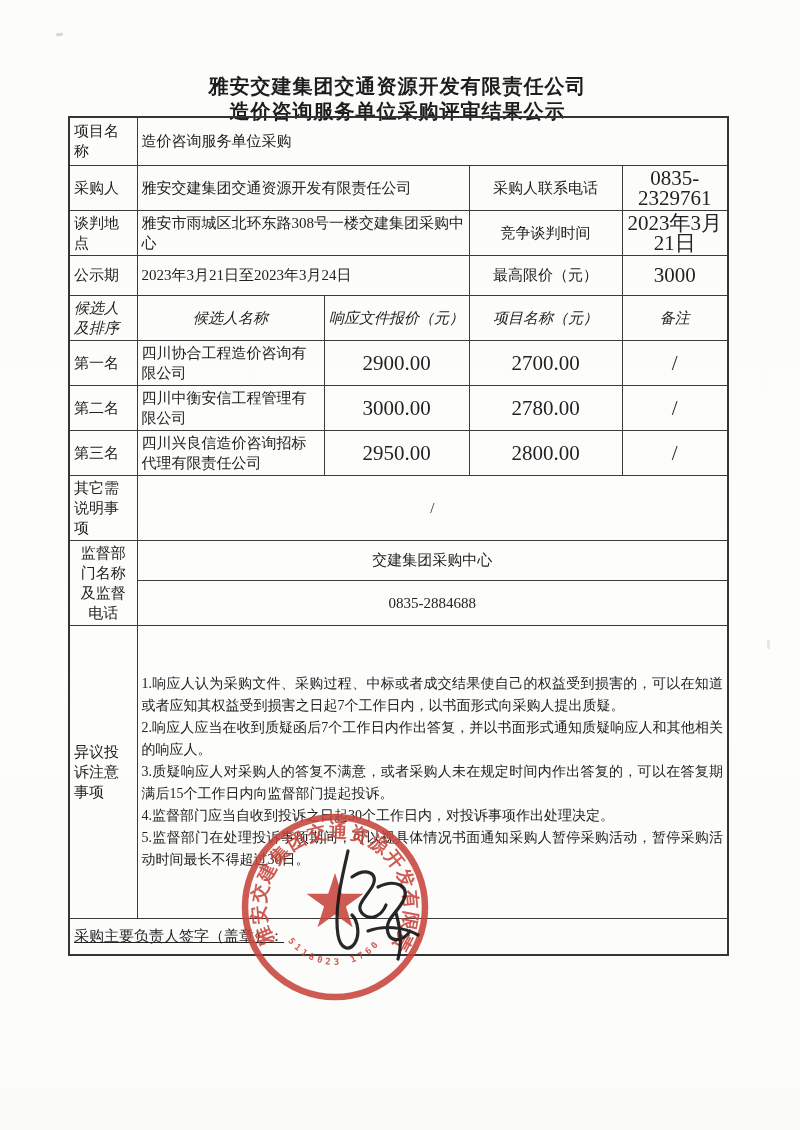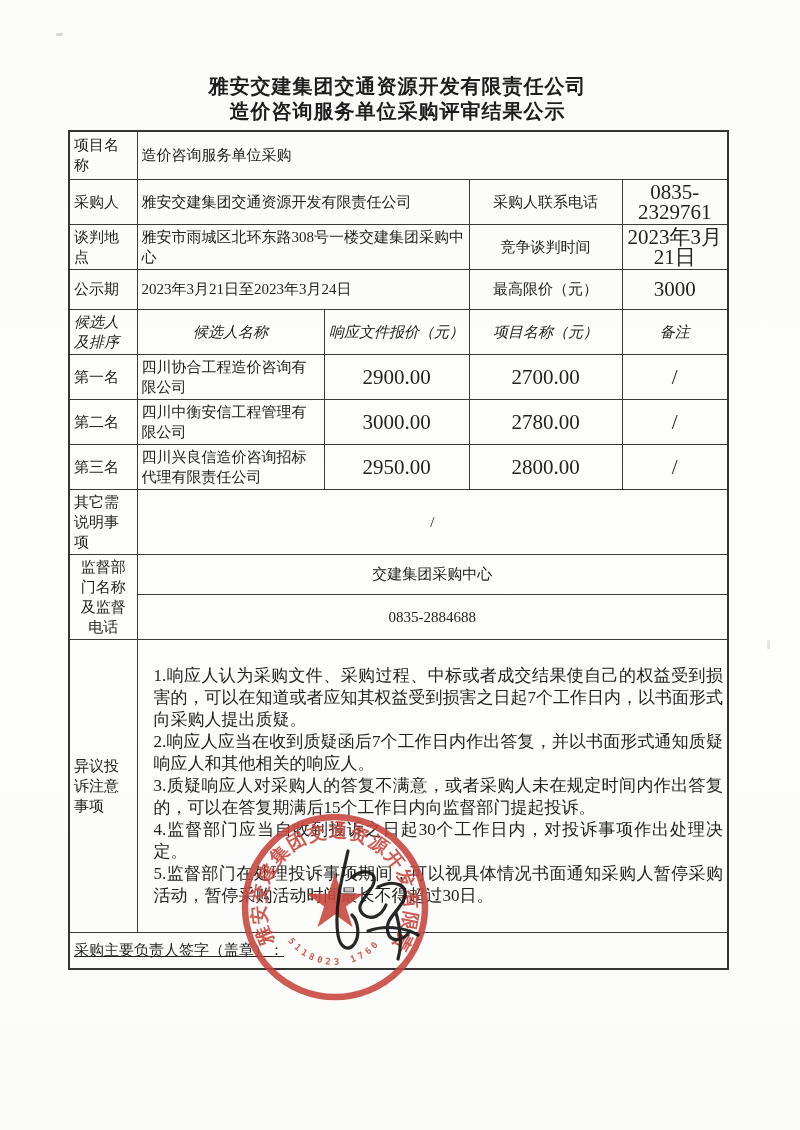--- a/index.html
+++ b/index.html
@@ -13,21 +13,21 @@
 
   
   .speck { position:absolute; background:rgba(110,110,110,.28); border-radius:2px; }
   .speck1 { left:56px; top:33px; width:7px; height:3px; transform:rotate(-8deg); }
   .speck2 { left:767px; top:640px; width:3px; height:9px; opacity:.6; }
 
   .doc-title { position:absolute; left:68px; top:74px; width:659px; text-align:center;
     font-weight:bold; font-size:20px; line-height:25px; letter-spacing:1px; color:#1d1d1d; }
 
   table.main {
-    position:absolute; left:68px; top:130px; width:659px;
+    position:absolute; left:68px; top:116px; width:659px;
     border-collapse:collapse; table-layout:fixed;
     font-size:15px; color:#222;
   }
   table.main td { border:1.5px solid #3b3b3b; vertical-align:middle; padding:2px 4px; line-height:20px; }
   table.main { border:2px solid #353535; }
 
   td.lab   { text-align:left; padding-left:4px; }
   td.lab-c { text-align:center; padding:2px 2px; }
   td.val   { text-align:left; padding-left:7px; }
   td.cen   { text-align:center; }
@@ -41,21 +41,21 @@
   tr.r-cand-1     { height:42px; }
   tr.r-cand-2     { height:39px;padding-left:30px; }
   tr.r-cand-3     { height:44px; }
   tr.r-other      { height:36px; }
   tr.r-sup-1      { height:40px;margin-left:37px; }
   tr.r-sup-2      { height:45px; }
   tr.r-objection  { height:293px; }
   tr.r-signature  { height:37px;text-decoration:underline; }
 
   td.objection-cell { vertical-align:middle; padding:10px 8px 8px 8px; }
-  .objection-text { font-size:17px; line-height:22px; text-align:left;margin-left:12px; }
+  .objection-text { font-size:14px; line-height:22px; text-align:left; }
   .objection-text div { text-align:justify; }
 
   td.sig-cell { text-align:left; padding-left:6px; font-size:15px; }
 
   .stamp { position:absolute; left:237px; top:809px; width:196px; height:196px; opacity:.88; }
   .signature-ink { position:absolute; left:308px; top:843px; width:132px; height:128px; opacity:.92; }
 </style>
 </head>
 <body>
 

